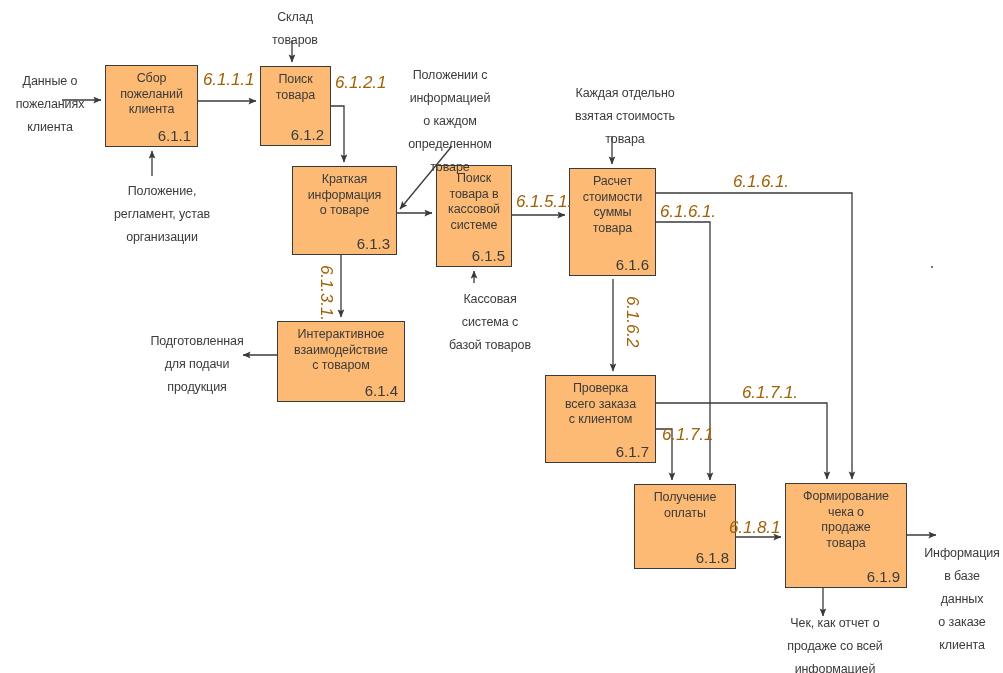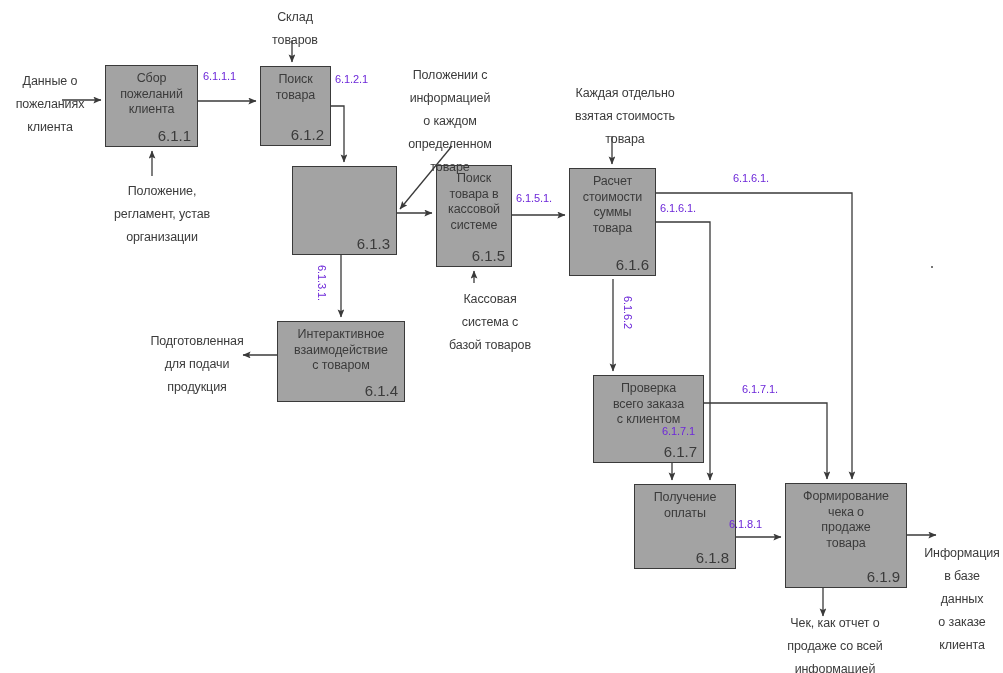--- a/index.html
+++ b/index.html
@@ -1,29 +1,29 @@
 <!DOCTYPE html>
 <html><head>
 <meta charset="utf-8">
 <style>
   html,body{margin:0;padding:0;background:#ffffff;}
   body{width:1003px;height:673px;font-family:"Liberation Sans","DejaVu Sans",sans-serif;color:#2b2b2b;}
   #stage{position:relative;width:1003px;height:673px;overflow:hidden;background:#fff;}
   svg#wires{position:absolute;left:0;top:0;width:1003px;height:673px;}
 
-  .pbox{position:absolute;box-sizing:border-box;border:1.4px solid #3a3a3a;background:#a3a3a3;
+  .pbox{position:absolute;box-sizing:border-box;border:1.4px solid #3a3a3a;background:#fdba74;
         display:flex;flex-direction:column;align-items:center;justify-content:flex-start;
         padding-top:5px;}
   .pbox .ptitle{font-size:12.5px;line-height:15.5px;text-align:center;color:#3b3b3b;
                 white-space:pre-line;letter-spacing:-0.1px;}
   .pbox .pid{position:absolute;right:6px;bottom:2px;font-size:15px;color:#3b3b3b;}
 
   .ext{position:absolute;font-size:12.5px;line-height:23px;text-align:center;color:#3b3b3b;
        white-space:pre-line;letter-spacing:-0.1px;}
-  .flbl{position:absolute;font-size:11px;color:#6d28d9;white-space:nowrap;letter-spacing:-0.1px;}
+  .flbl{position:absolute;font-size:17px;color:#a16207;white-space:nowrap;letter-spacing:-0.1px;font-style:italic;}
   .flbl.vert{writing-mode:vertical-rl;text-orientation:mixed;}
   .dot{position:absolute;width:2px;height:2px;background:#4a4a4a;border-radius:50%;}
 </style>
 </head>
 <body>
 
 <div id="stage">
 
   <svg id="wires" viewBox="0 0 1003 673">
     <defs>
@@ -81,20 +81,23 @@
 пожеланий
 клиента</div>
     <div class="pid">6.1.1</div>
   </div>
   <div class="pbox" style="left: 260px; top: 66px; width: 71px; height: 80px;">
     <div class="ptitle">Поиск
 товара</div>
     <div class="pid">6.1.2</div>
   </div>
   <div class="pbox" style="left: 292px; top: 166px; width: 105px; height: 89px;">
+    <div class="ptitle">Краткая
+информация
+о  товаре</div>
     <div class="pid">6.1.3</div>
   </div>
   <div class="pbox" style="left: 436px; top: 165px; width: 76px; height: 102px;">
     <div class="ptitle">Поиск
 товара в
 кассовой
 системе</div>
     <div class="pid">6.1.5</div>
   </div>
   <div class="pbox" style="left: 569px; top: 168px; width: 87px; height: 108px;">
@@ -103,21 +106,21 @@
 суммы
 товара</div>
     <div class="pid">6.1.6</div>
   </div>
   <div class="pbox" style="left: 277px; top: 321px; width: 128px; height: 81px;">
     <div class="ptitle">Интерактивное
 взаимодействие
 с  товаром</div>
     <div class="pid">6.1.4</div>
   </div>
-  <div class="pbox" style="left: 545px; top: 375px; width: 111px; height: 88px; margin-left: 48px;">
+  <div class="pbox" style="left: 545px; top: 375px; width: 111px; height: 88px;">
     <div class="ptitle">Проверка
 всего заказа
 с  клиентом</div>
     <div class="pid">6.1.7</div>
   </div>
   <div class="pbox" style="left: 634px; top: 484px; width: 102px; height: 85px;">
     <div class="ptitle">Получение
 оплаты</div>
     <div class="pid">6.1.8</div>
   </div>

